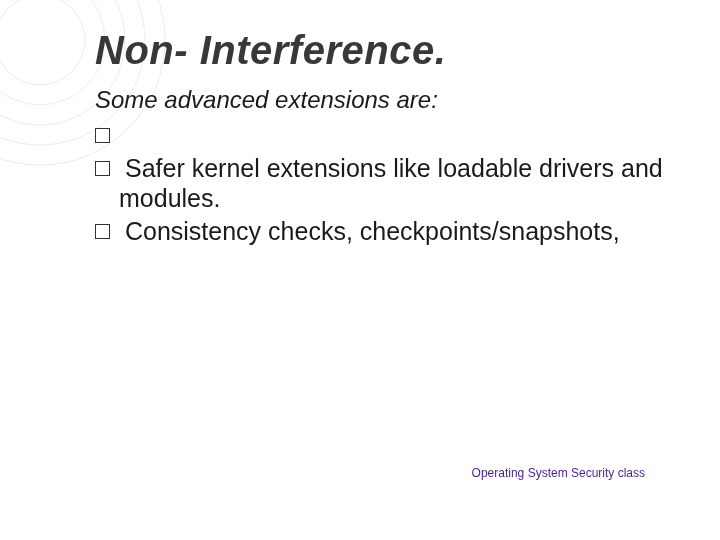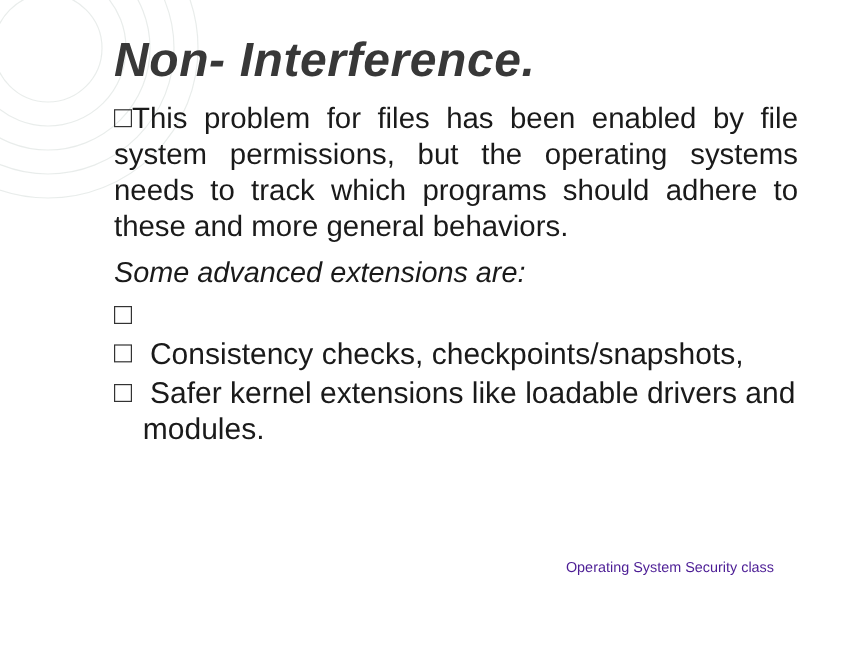--- a/index.html
+++ b/index.html
@@ -94,26 +94,25 @@
     <circle cx="130" cy="130" r="65" fill="none" stroke="#d7dedb" stroke-width="1"></circle>
     <circle cx="130" cy="130" r="45" fill="none" stroke="#d7dedb" stroke-width="1"></circle>
   </svg>
 </div>
 
 <div class="slide">
 
   <h1 class="title">Non- Interference.</h1>
 
   <div class="body">
-    <p class="para1"><span class="checkbox"></span><span>This problem for files has been enabled by file system permissions, but the operating systems needs to track which programs should adhere to these and more general behaviors.</span></p>
 
     <p class="subhead">Some advanced extensions are:</p>
 
     <div class="bullets">
       <p class="bullet"><span class="checkbox"></span> </p>
+      <p class="bullet"><span class="checkbox"></span> <span>Safer kernel extensions like loadable drivers and modules.</span></p>
       <p class="bullet"><span class="checkbox"></span> <span>Consistency checks, checkpoints/snapshots,</span></p>
-      <p class="bullet"><span class="checkbox"></span> <span>Safer kernel extensions like loadable drivers and modules.</span></p>
     </div>
   </div>
 
   <div class="footer">Operating System Security class</div>
 
 </div>
 
 </body></html>

